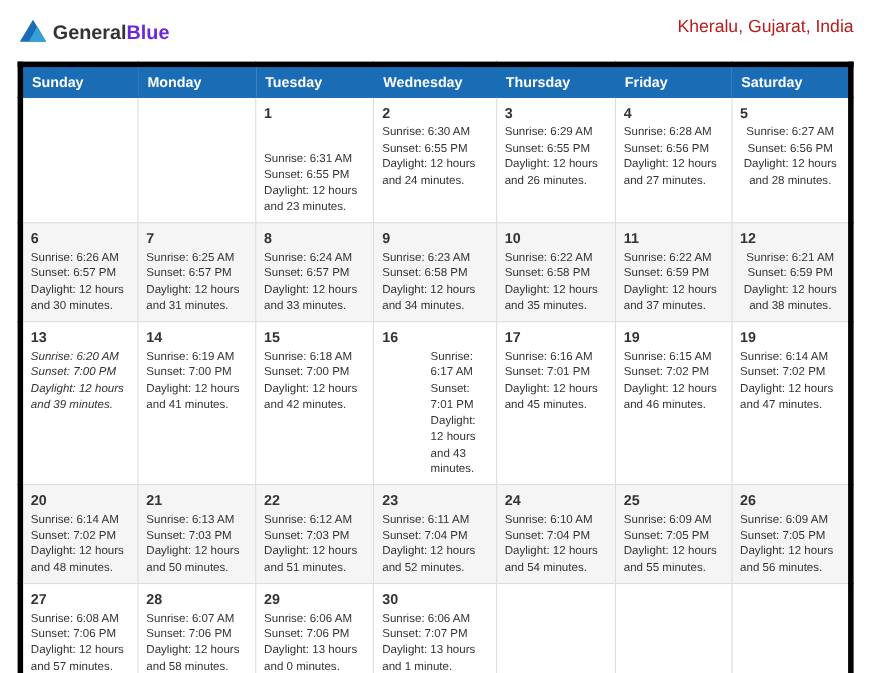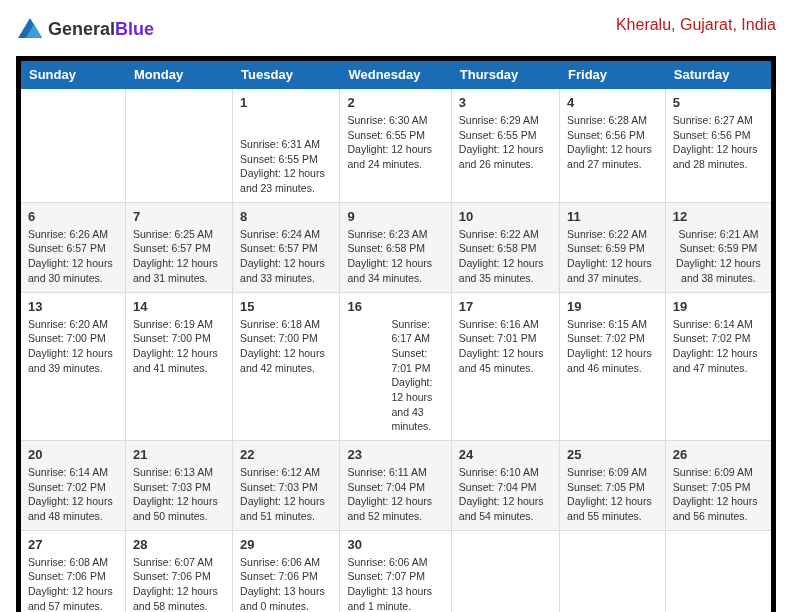--- a/index.html
+++ b/index.html
@@ -154,21 +154,21 @@
 Daylight: 12 hours and 26 minutes.</div>
         </td>
         <td>
           <span class="day-number">4</span>
           <div class="cell-text" style="white-space: pre-line;">Sunrise: 6:28 AM
 Sunset: 6:56 PM
 Daylight: 12 hours and 27 minutes.</div>
         </td>
         <td>
           <span class="day-number">5</span>
-          <div class="cell-text" style="white-space: pre-line;">Sunrise: 6:27 AM
+          <div class="cell-text" style="white-space: pre-line; text-align: center;">Sunrise: 6:27 AM
 Sunset: 6:56 PM
 Daylight: 12 hours and 28 minutes.</div>
         </td>
       </tr>
       <tr>
         <td>
           <span class="day-number">6</span>
           <div class="cell-text" style="white-space: pre-line;">Sunrise: 6:26 AM
 Sunset: 6:57 PM
 Daylight: 12 hours and 30 minutes.</div>
@@ -206,21 +206,21 @@
         <td>
           <span class="day-number">12</span>
           <div class="cell-text" style="white-space: pre-line; text-align: center;">Sunrise: 6:21 AM
 Sunset: 6:59 PM
 Daylight: 12 hours and 38 minutes.</div>
         </td>
       </tr>
       <tr>
         <td>
           <span class="day-number">13</span>
-          <div class="cell-text" style="white-space: pre-line;">Sunrise: 6:20 AM
+          <div class="cell-text" style="white-space: pre-line; font-style: italic;">Sunrise: 6:20 AM
 Sunset: 7:00 PM
 Daylight: 12 hours and 39 minutes.</div>
         </td>
         <td>
           <span class="day-number">14</span>
           <div class="cell-text" style="white-space: pre-line;">Sunrise: 6:19 AM
 Sunset: 7:00 PM
 Daylight: 12 hours and 41 minutes.</div>
         </td>
         <td>

